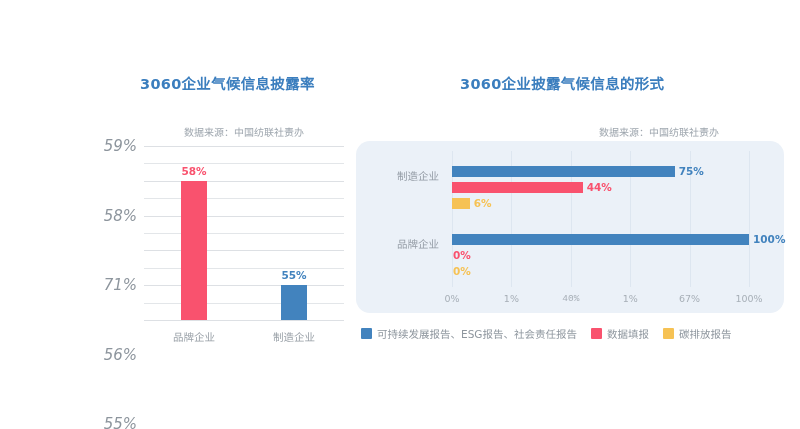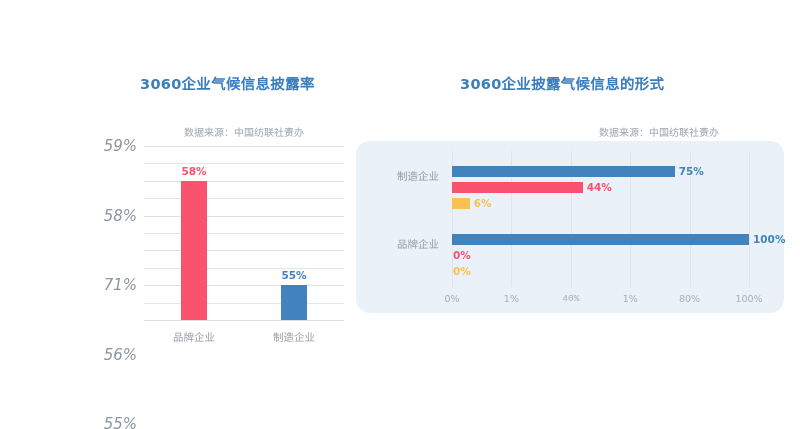--- a/index.html
+++ b/index.html
@@ -238,21 +238,21 @@
     <div id="right-plot">
         <div class="vgrid" style="left: 0px;"></div>
         <div class="xtick" style="left: 0px;">0%</div>
         <div class="vgrid" style="left: 59.4px;"></div>
         <div class="xtick" style="left: 59.4px;">1%</div>
         <div class="vgrid" style="left: 118.8px;"></div>
         <div class="xtick" style="left: 118.8px; font-family: Liberation Mono, monospace;">40%</div>
         <div class="vgrid" style="left: 178.2px;"></div>
         <div class="xtick" style="left: 178.2px;">1%</div>
         <div class="vgrid" style="left: 237.6px;"></div>
-        <div class="xtick" style="left: 237.6px;">80%</div>
+        <div class="xtick" style="left: 237.6px;">67%</div>
         <div class="vgrid" style="left: 297px;"></div>
         <div class="xtick" style="left: 297px;">100%</div>
         <div class="rowlabel" style="top: 24px;">制造企业</div>
         <div class="hbar" style="top: 14.5px; width: 222.75px; background: rgb(66, 131, 190);">
           <div class="hbar-val" style="color: rgb(66, 131, 190);">75%</div>
         </div>
         <div class="hbar" style="top: 30.5px; width: 130.68px; background: rgb(249, 82, 110);">
           <div class="hbar-val" style="color: rgb(249, 82, 110);">44%</div>
         </div>
         <div class="hbar" style="top: 46.5px; width: 17.82px; background: rgb(246, 194, 84);">
@@ -264,14 +264,28 @@
         </div>
         <div class="hbar zero" style="top: 98.5px; width: 0px; background: transparent;">
           <div class="hbar-val" style="color: rgb(249, 82, 110);">0%</div>
         </div>
         <div class="hbar zero" style="top: 114.5px; width: 0px; background: transparent;">
           <div class="hbar-val" style="color: rgb(246, 194, 84);">0%</div>
         </div>
       </div>
   </div>
 
+  <div id="legend">
+      <div class="legend-item">
+        <span class="legend-swatch" style="background: rgb(66, 131, 190);"></span>
+        <span class="legend-label">可持续发展报告、ESG报告、社会责任报告</span>
+      </div>
+      <div class="legend-item">
+        <span class="legend-swatch" style="background: rgb(249, 82, 110);"></span>
+        <span class="legend-label">数据填报</span>
+      </div>
+      <div class="legend-item">
+        <span class="legend-swatch" style="background: rgb(246, 194, 84);"></span>
+        <span class="legend-label">碳排放报告</span>
+      </div>
+    </div>
 
 </div>
 
 </body></html>

